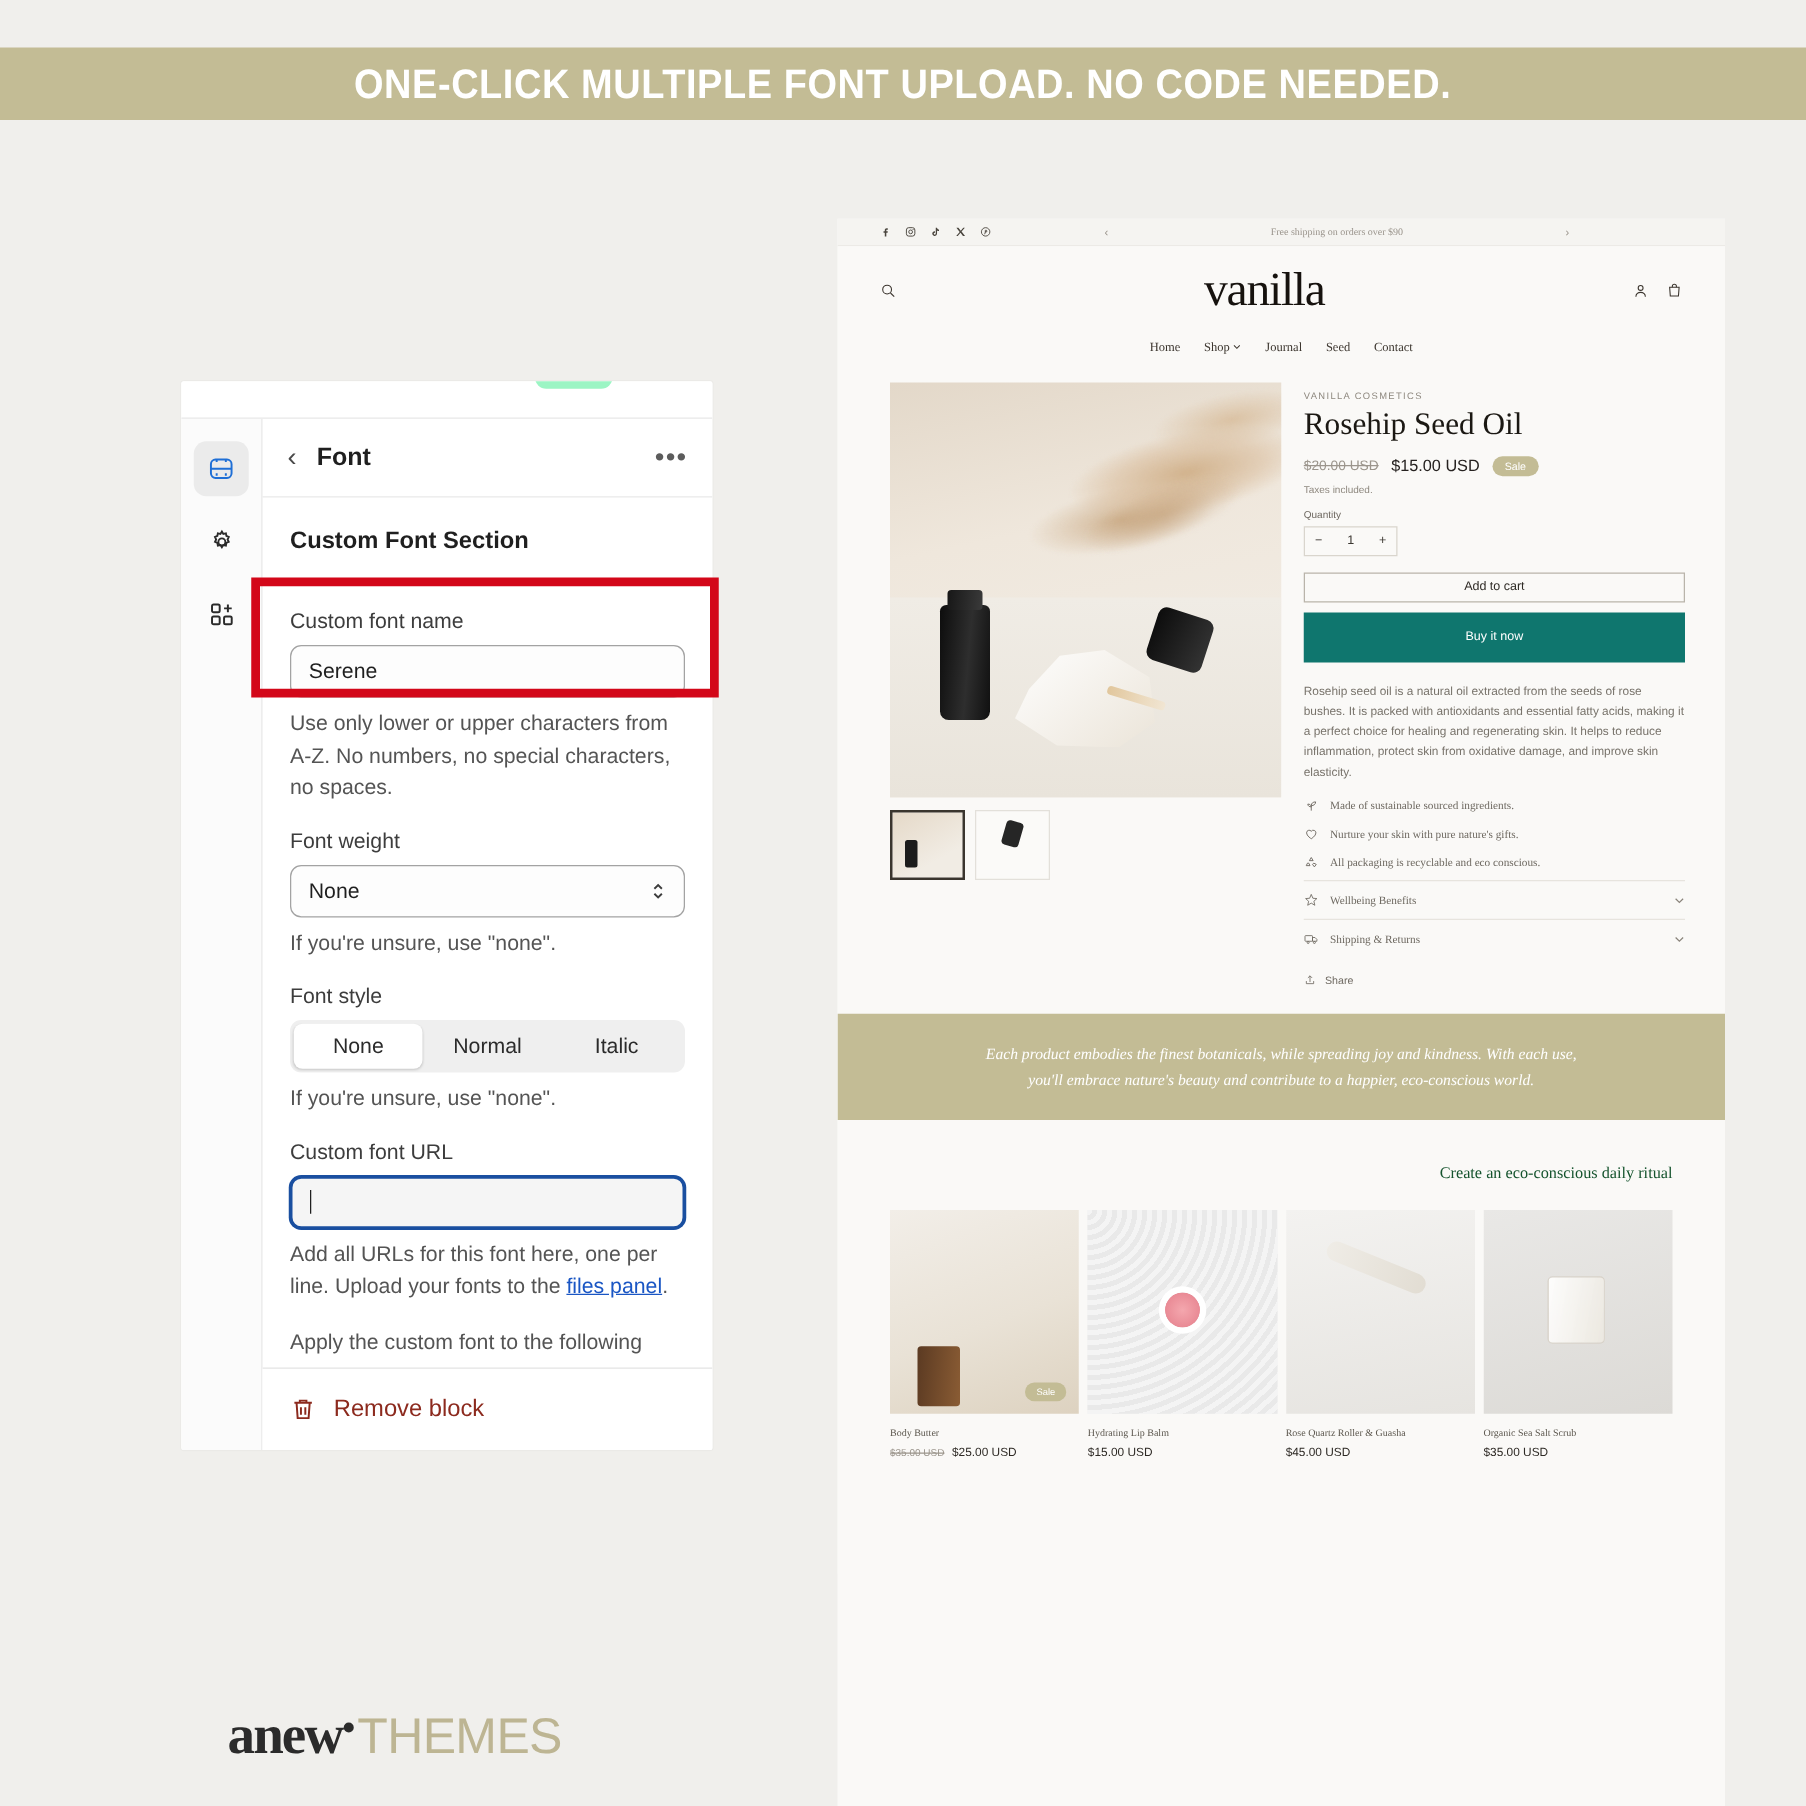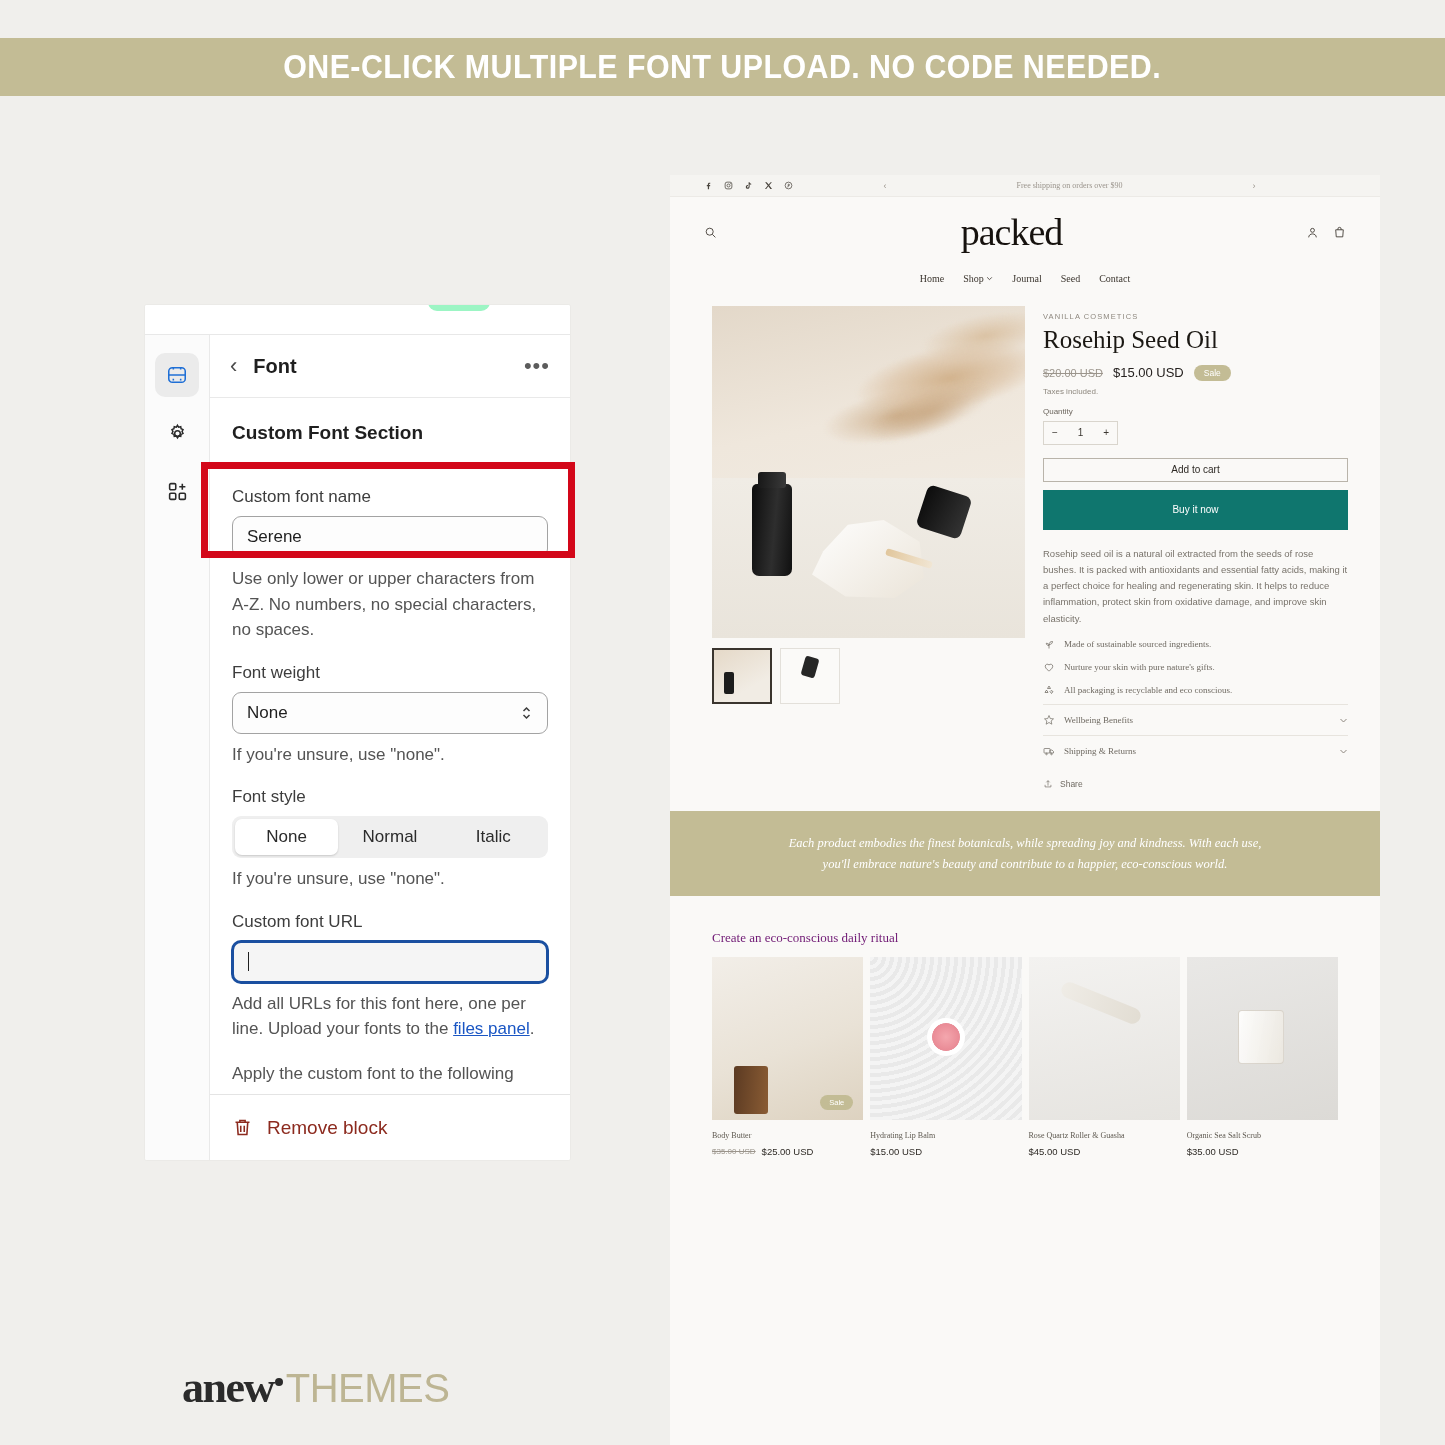--- a/index.html
+++ b/index.html
@@ -411,22 +411,22 @@
   .quote-text {
     font-family: "Liberation Serif", serif;
     font-style: italic;
     font-size: 12.5px; color: #ffffff;
     line-height: 1.65;
   }
 
   .grid-section { background: #faf9f7; padding: 34px 42px 26px 42px; }
   .grid-title {
     font-family: "Liberation Serif", serif;
-    font-size: 13px; color: #701a75;
-    text-align: left; margin-bottom: 11px;
+    font-size: 13px; color: #14532d;
+    text-align: right; margin-bottom: 22px;
   }
   .pgrid { display: flex; gap: 7px; }
   .pcard { flex: 1; }
   .pimg { width: 100%; height: 163px; position: relative; overflow: hidden; }
   .pimg1 { background: linear-gradient(160deg,#f2eee8 0%,#e9e2d6 55%,#ddd2c0 100%); }
   .pimg2 { background: repeating-radial-gradient(circle at 0 0, #f4f4f4 0 4px, #e9e9e9 4px 8px), #f2f2f2; }
   .pimg3 { background: linear-gradient(170deg,#f3f2f0,#e6e4e0); }
   .pimg4 { background: linear-gradient(165deg,#e9e8e6,#dcdad6); }
   .pimg1::after {
     content:''; position:absolute; left:22px; bottom:6px;
@@ -694,21 +694,21 @@
   </div>
 
   <div class="site-head">
     <div class="head-row">
       <span>
         <svg width="13" height="13" viewBox="0 0 24 24" fill="none" stroke="#3b352e" stroke-width="1.6">
             <circle cx="10.5" cy="10.5" r="6.5"></circle>
             <line x1="15.5" y1="15.5" x2="21" y2="21"></line>
           </svg>
       </span>
-      <span class="logo">packed</span>
+      <span class="logo">vanilla</span>
       <span class="head-icons">
         <span>
           <svg width="13" height="13" viewBox="0 0 24 24" fill="none" stroke="#3b352e" stroke-width="1.6">
               <circle cx="12" cy="8" r="3.6"></circle>
               <path d="M5 21c0-4 3.3-6.4 7-6.4S19 17 19 21"></path>
             </svg>
         </span>
         <span>
           <svg width="13" height="13" viewBox="0 0 24 24" fill="none" stroke="#3b352e" stroke-width="1.6">
               <path d="M5 7h14l-1 13H6z"></path>

